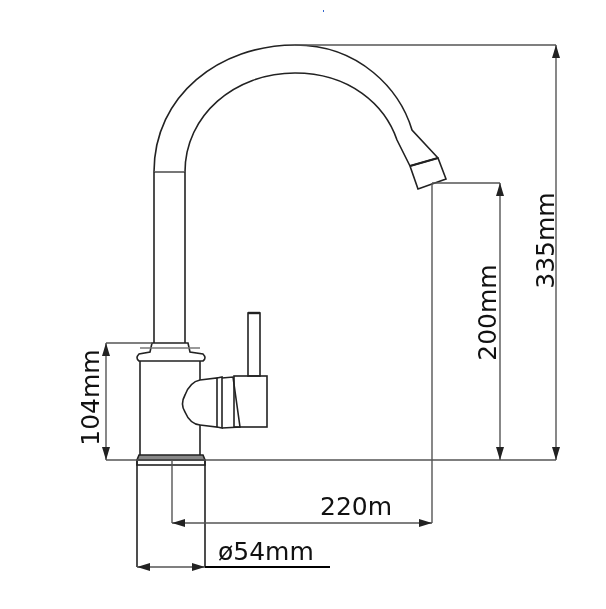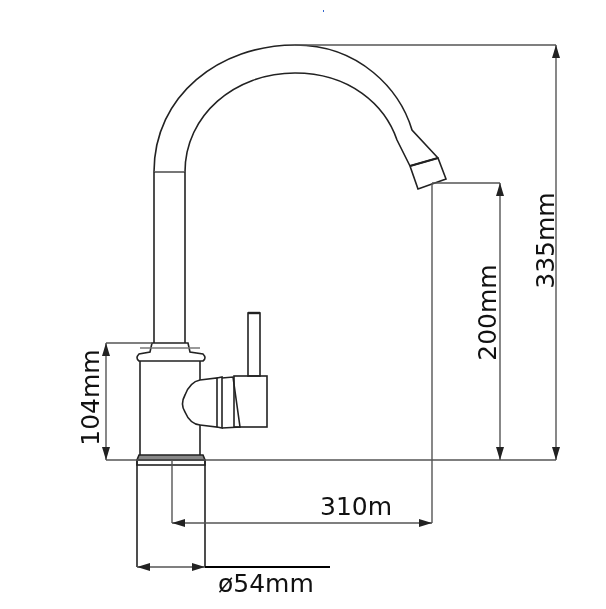--- a/index.html
+++ b/index.html
@@ -90,14 +90,14 @@
 
     <polygon points="137,567 150,563 150,571"></polygon>
     <polygon points="205,567 192,563 192,571"></polygon>
   </g>
   <rect x="323" y="10" width="1" height="2" fill="#36c"></rect>
 </svg>
 
 <div class="lbl rot" style="left:490px; top:228px; width:110px; text-align:center;">335mm</div>
 <div class="lbl rot" style="left:432px; top:300px; width:110px; text-align:center;">200mm</div>
 <div class="lbl rot" style="left:35px; top:385px; width:110px; text-align:center;">104mm</div>
-<div class="lbl" style="left:320px; top:494px;">310m</div>
-<div class="lbl" style="left:218px; top:539px;margin-top:32px;">ø54mm</div>
+<div class="lbl" style="left:320px; top:494px;">220m</div>
+<div class="lbl" style="left:218px; top:539px;">ø54mm</div>
 
 </body></html>

